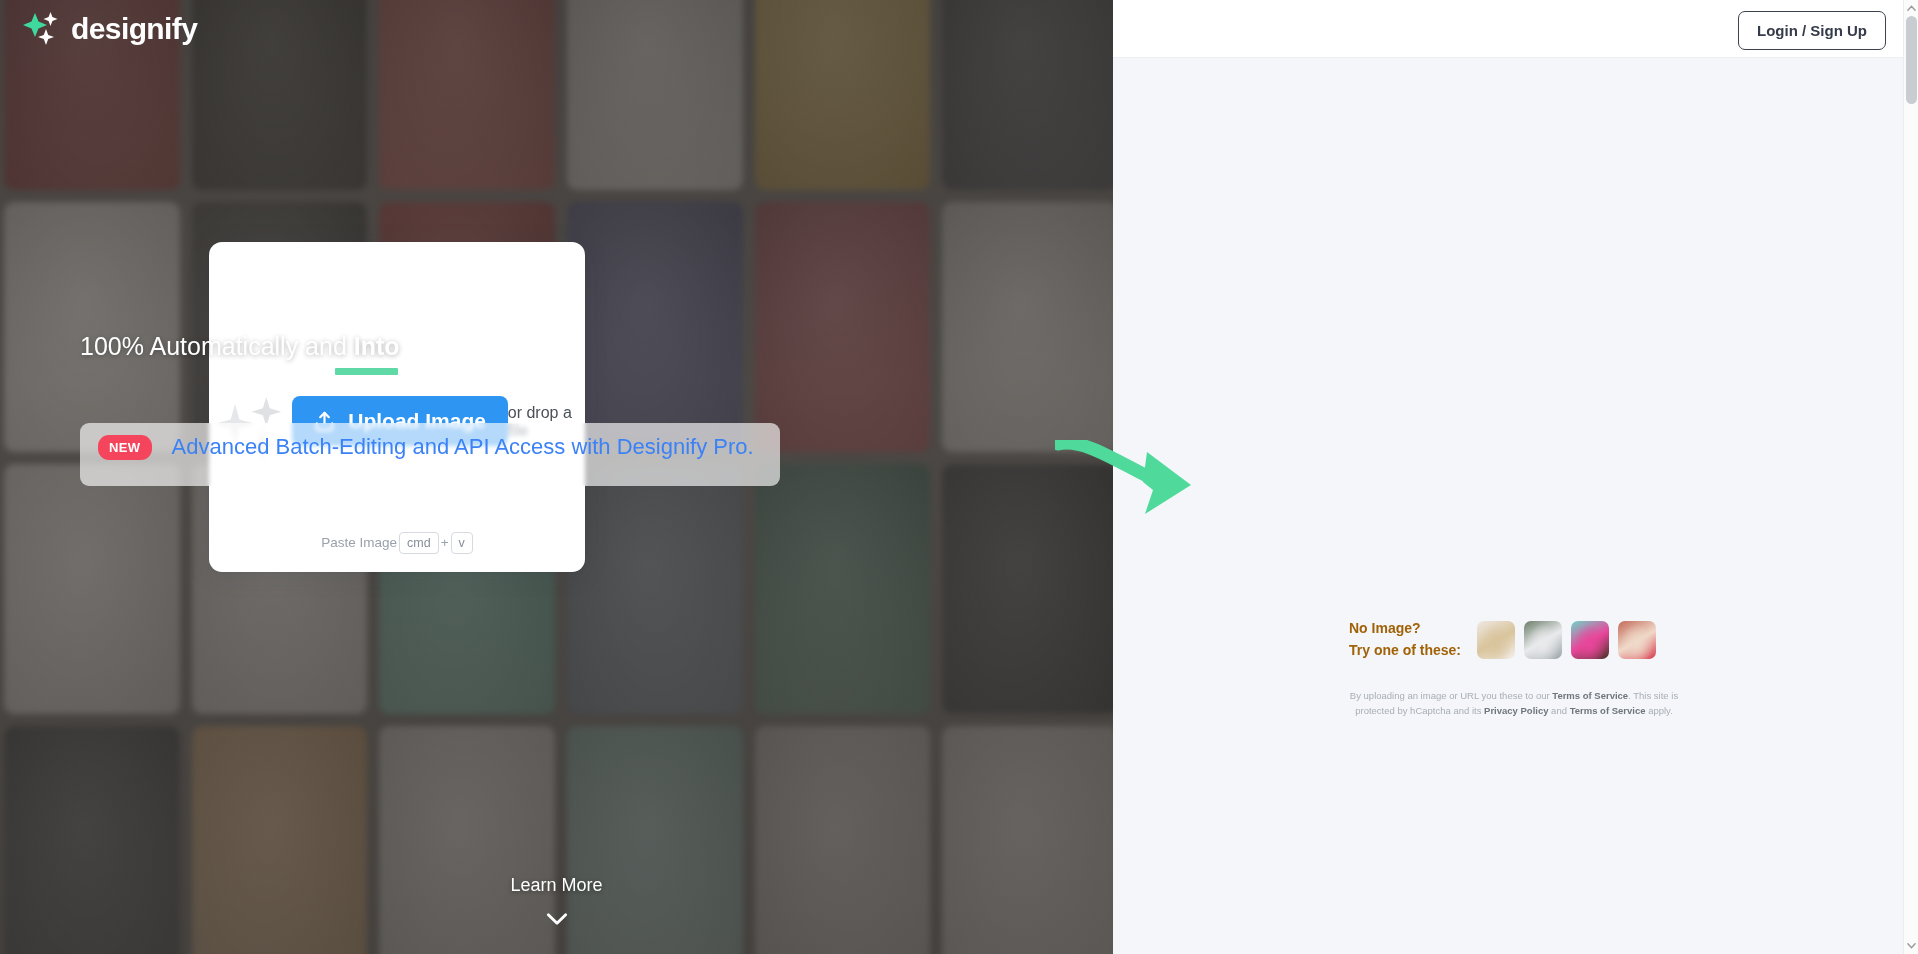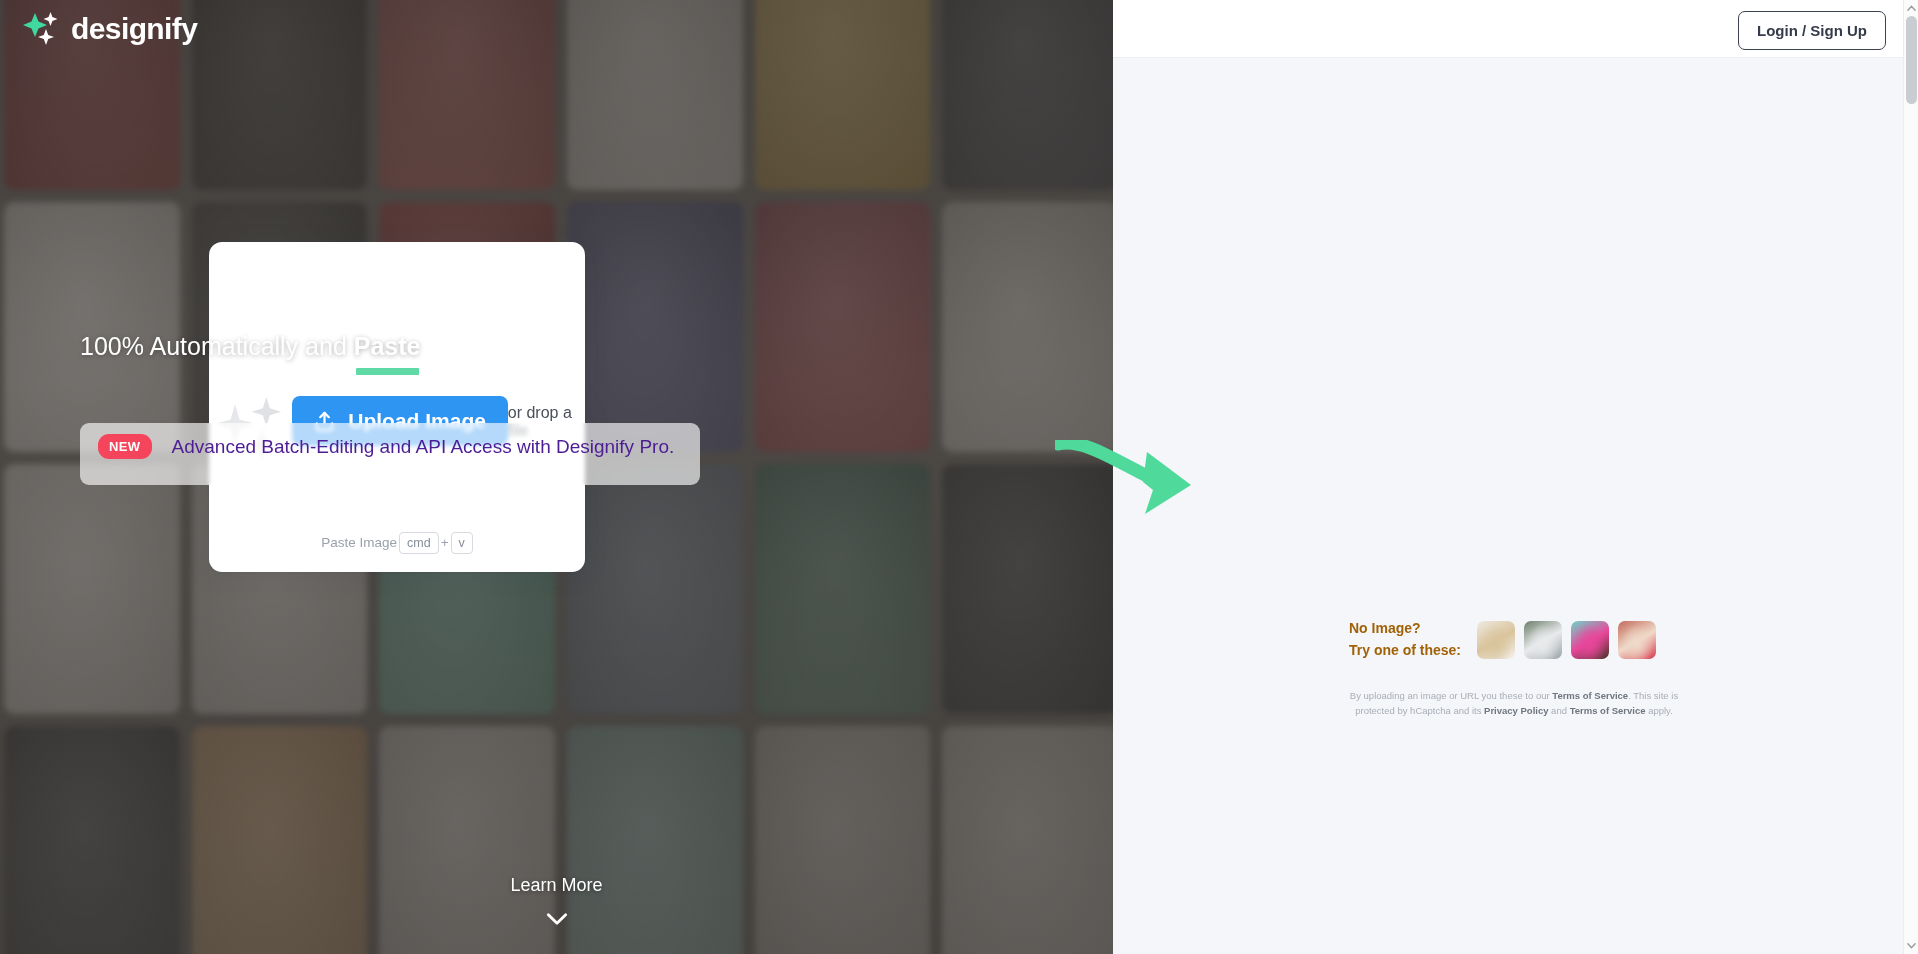--- a/index.html
+++ b/index.html
@@ -123,21 +123,21 @@
   }
   .badge-new {
     background: #f5455c;
     color: #ffffff;
     font-size: 13px; font-weight: bold;
     letter-spacing: 0.4px;
     border-radius: 11px;
     padding: 5px 11px;
     margin-right: 20px;
   }
-  .promo-text { color: #4c1d95; font-size: 19px; }
+  .promo-text { color: #3b82f6; font-size: 22px; }
 
   
   .learn-more {
     position: absolute; left: 0; bottom: 22px;
     width: 1113px;
     display: flex; flex-direction: column; align-items: center;
     z-index: 20; cursor: pointer;
   }
   .learn-more-label {
     color: #ffffff; font-size: 18px;
@@ -289,21 +289,21 @@
         <div class="tile" style="background: linear-gradient(187deg, rgb(122, 168, 160), rgb(168, 205, 198));"></div>
         <div class="tile" style="background: linear-gradient(134deg, rgb(185, 180, 173), rgb(216, 211, 205));"></div>
         <div class="tile" style="background: linear-gradient(171deg, rgb(200, 195, 188), rgb(226, 221, 215));"></div>
       </div>
     <div class="hero-overlay"></div>
     <div class="hero-overlay2"></div>
   </div>
 
   <div class="hero-copy">
     <div class="subhead">
-      <span>100% Automatically and </span><b>Paste</b>
+      <span>100% Automatically and </span><b>Into</b>
       <span class="free-underline"></span>
     </div>
     <div class="promo">
       <span class="badge-new">NEW</span>
       <span class="promo-text">Advanced Batch-Editing and API Access with Designify Pro.</span>
     </div>
   </div>
 
   <div class="learn-more">
     <span class="learn-more-label">Learn More</span>

